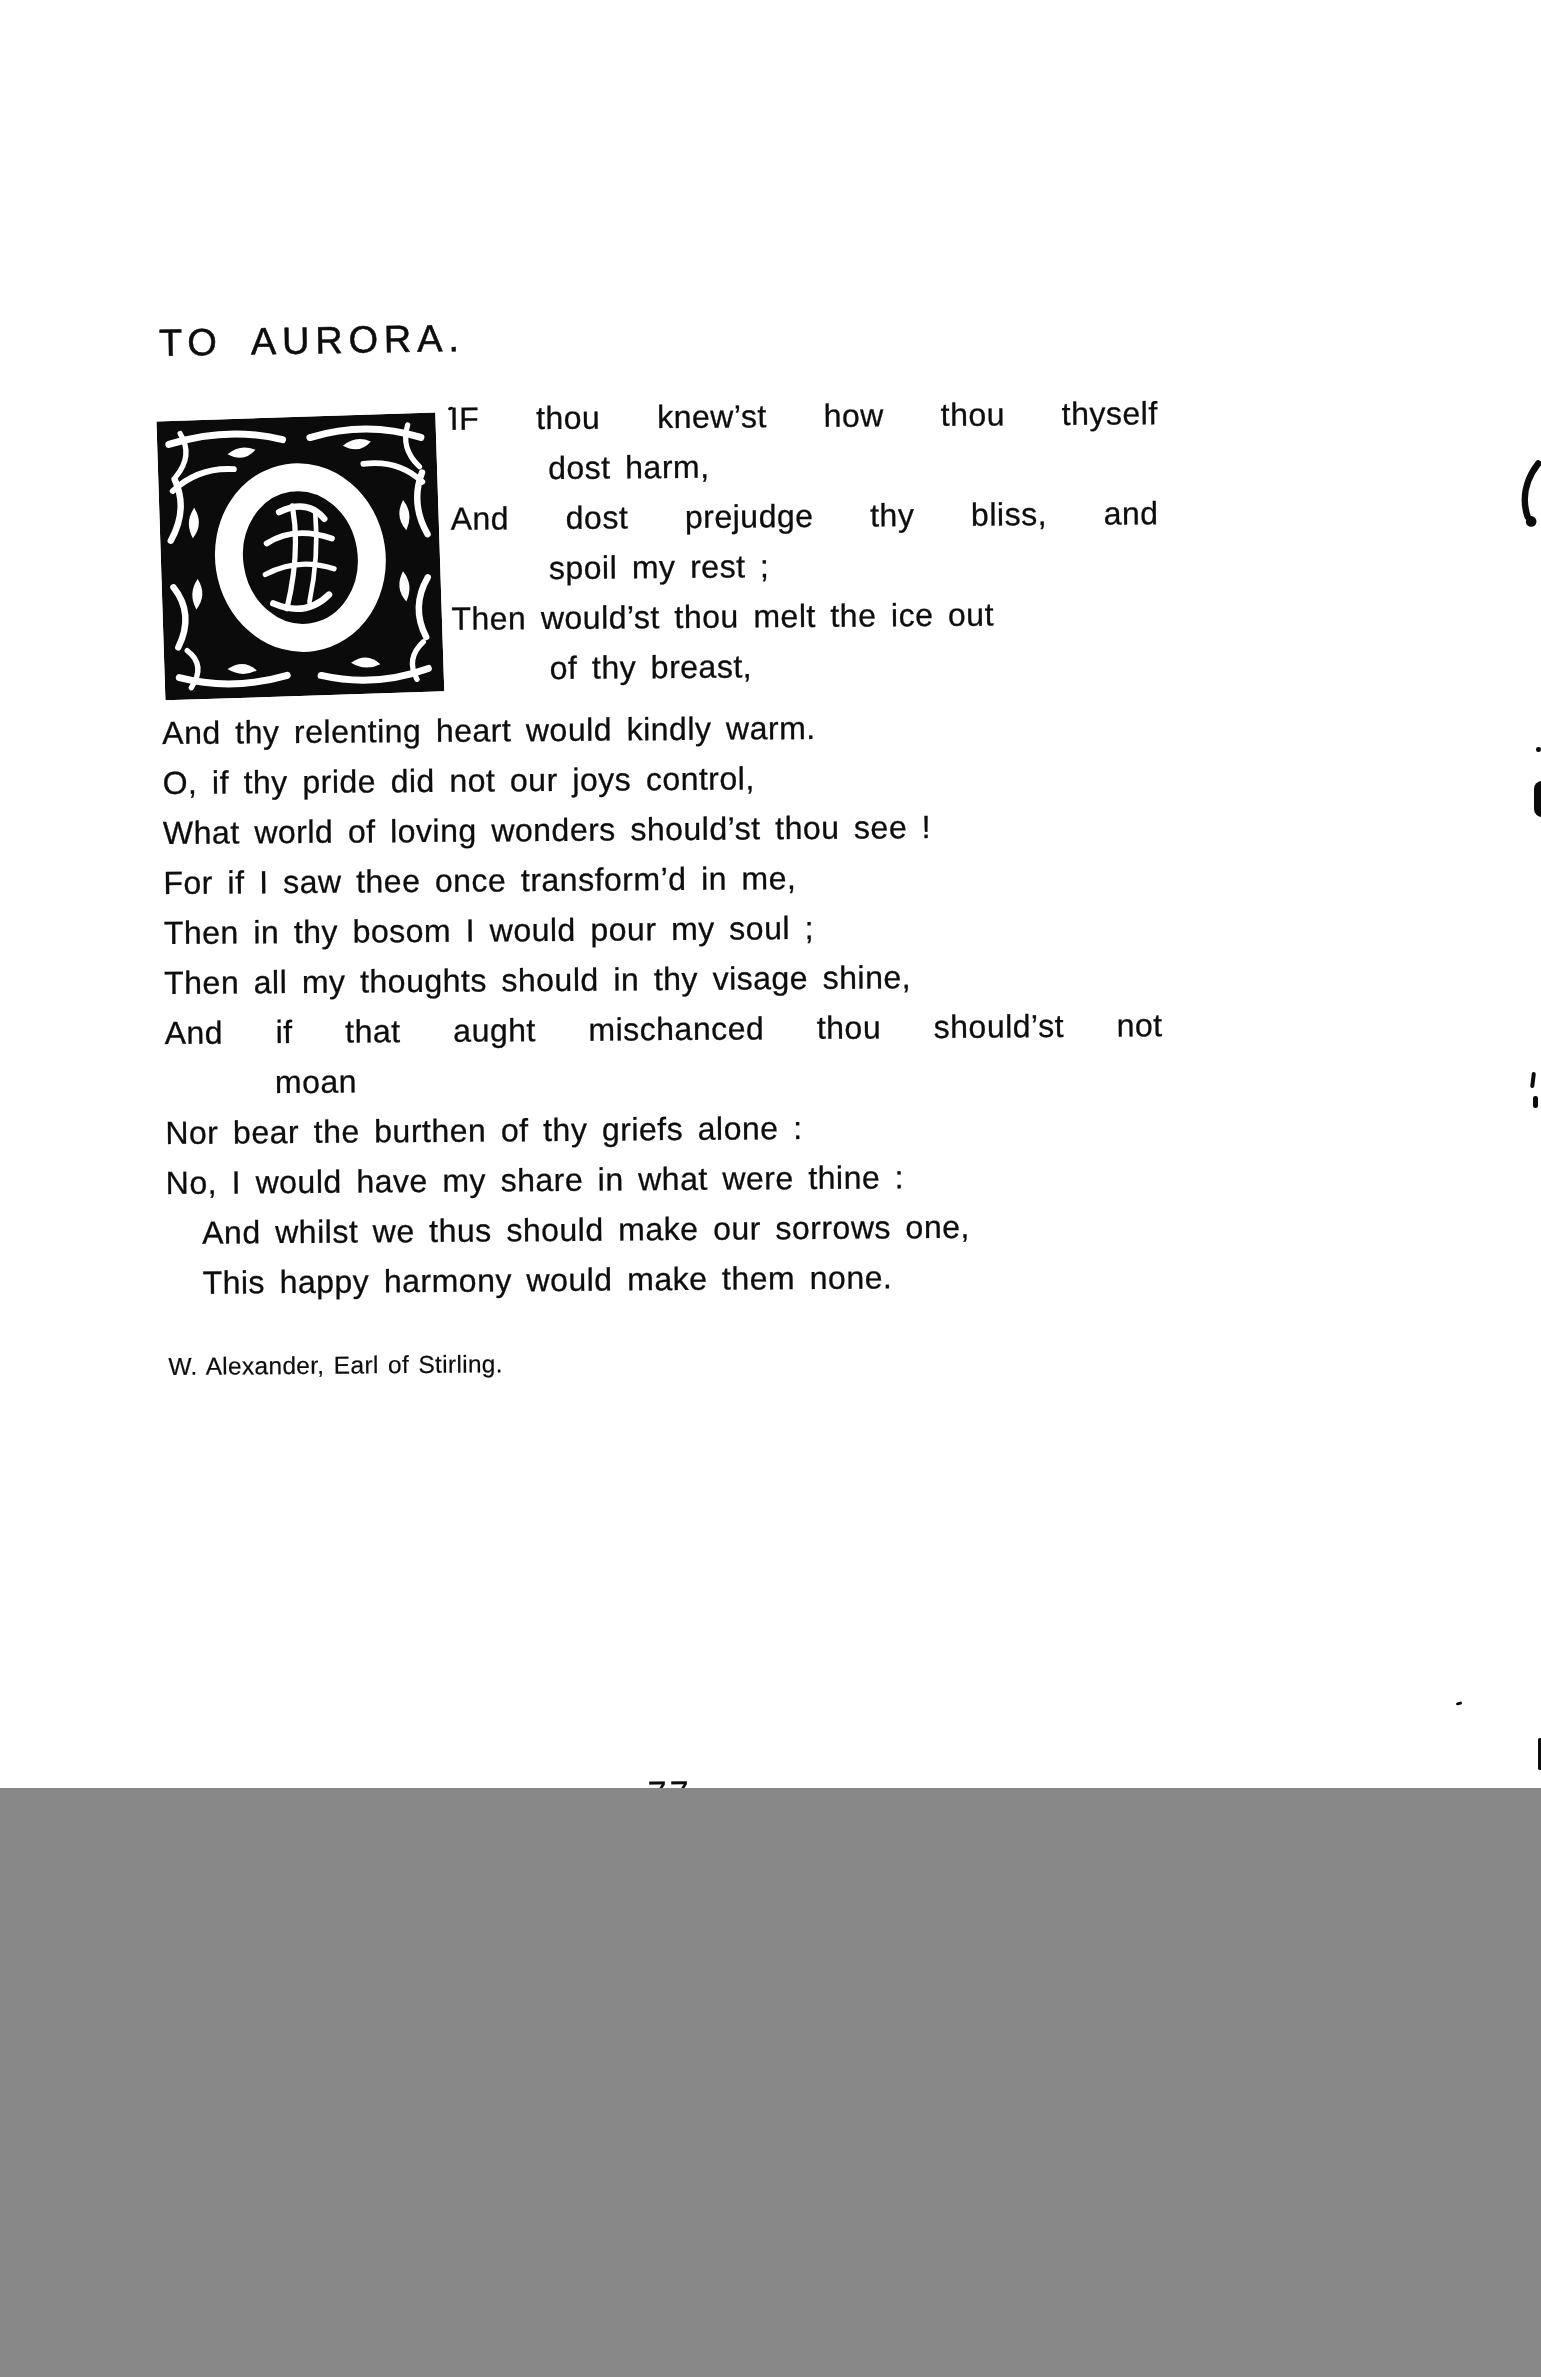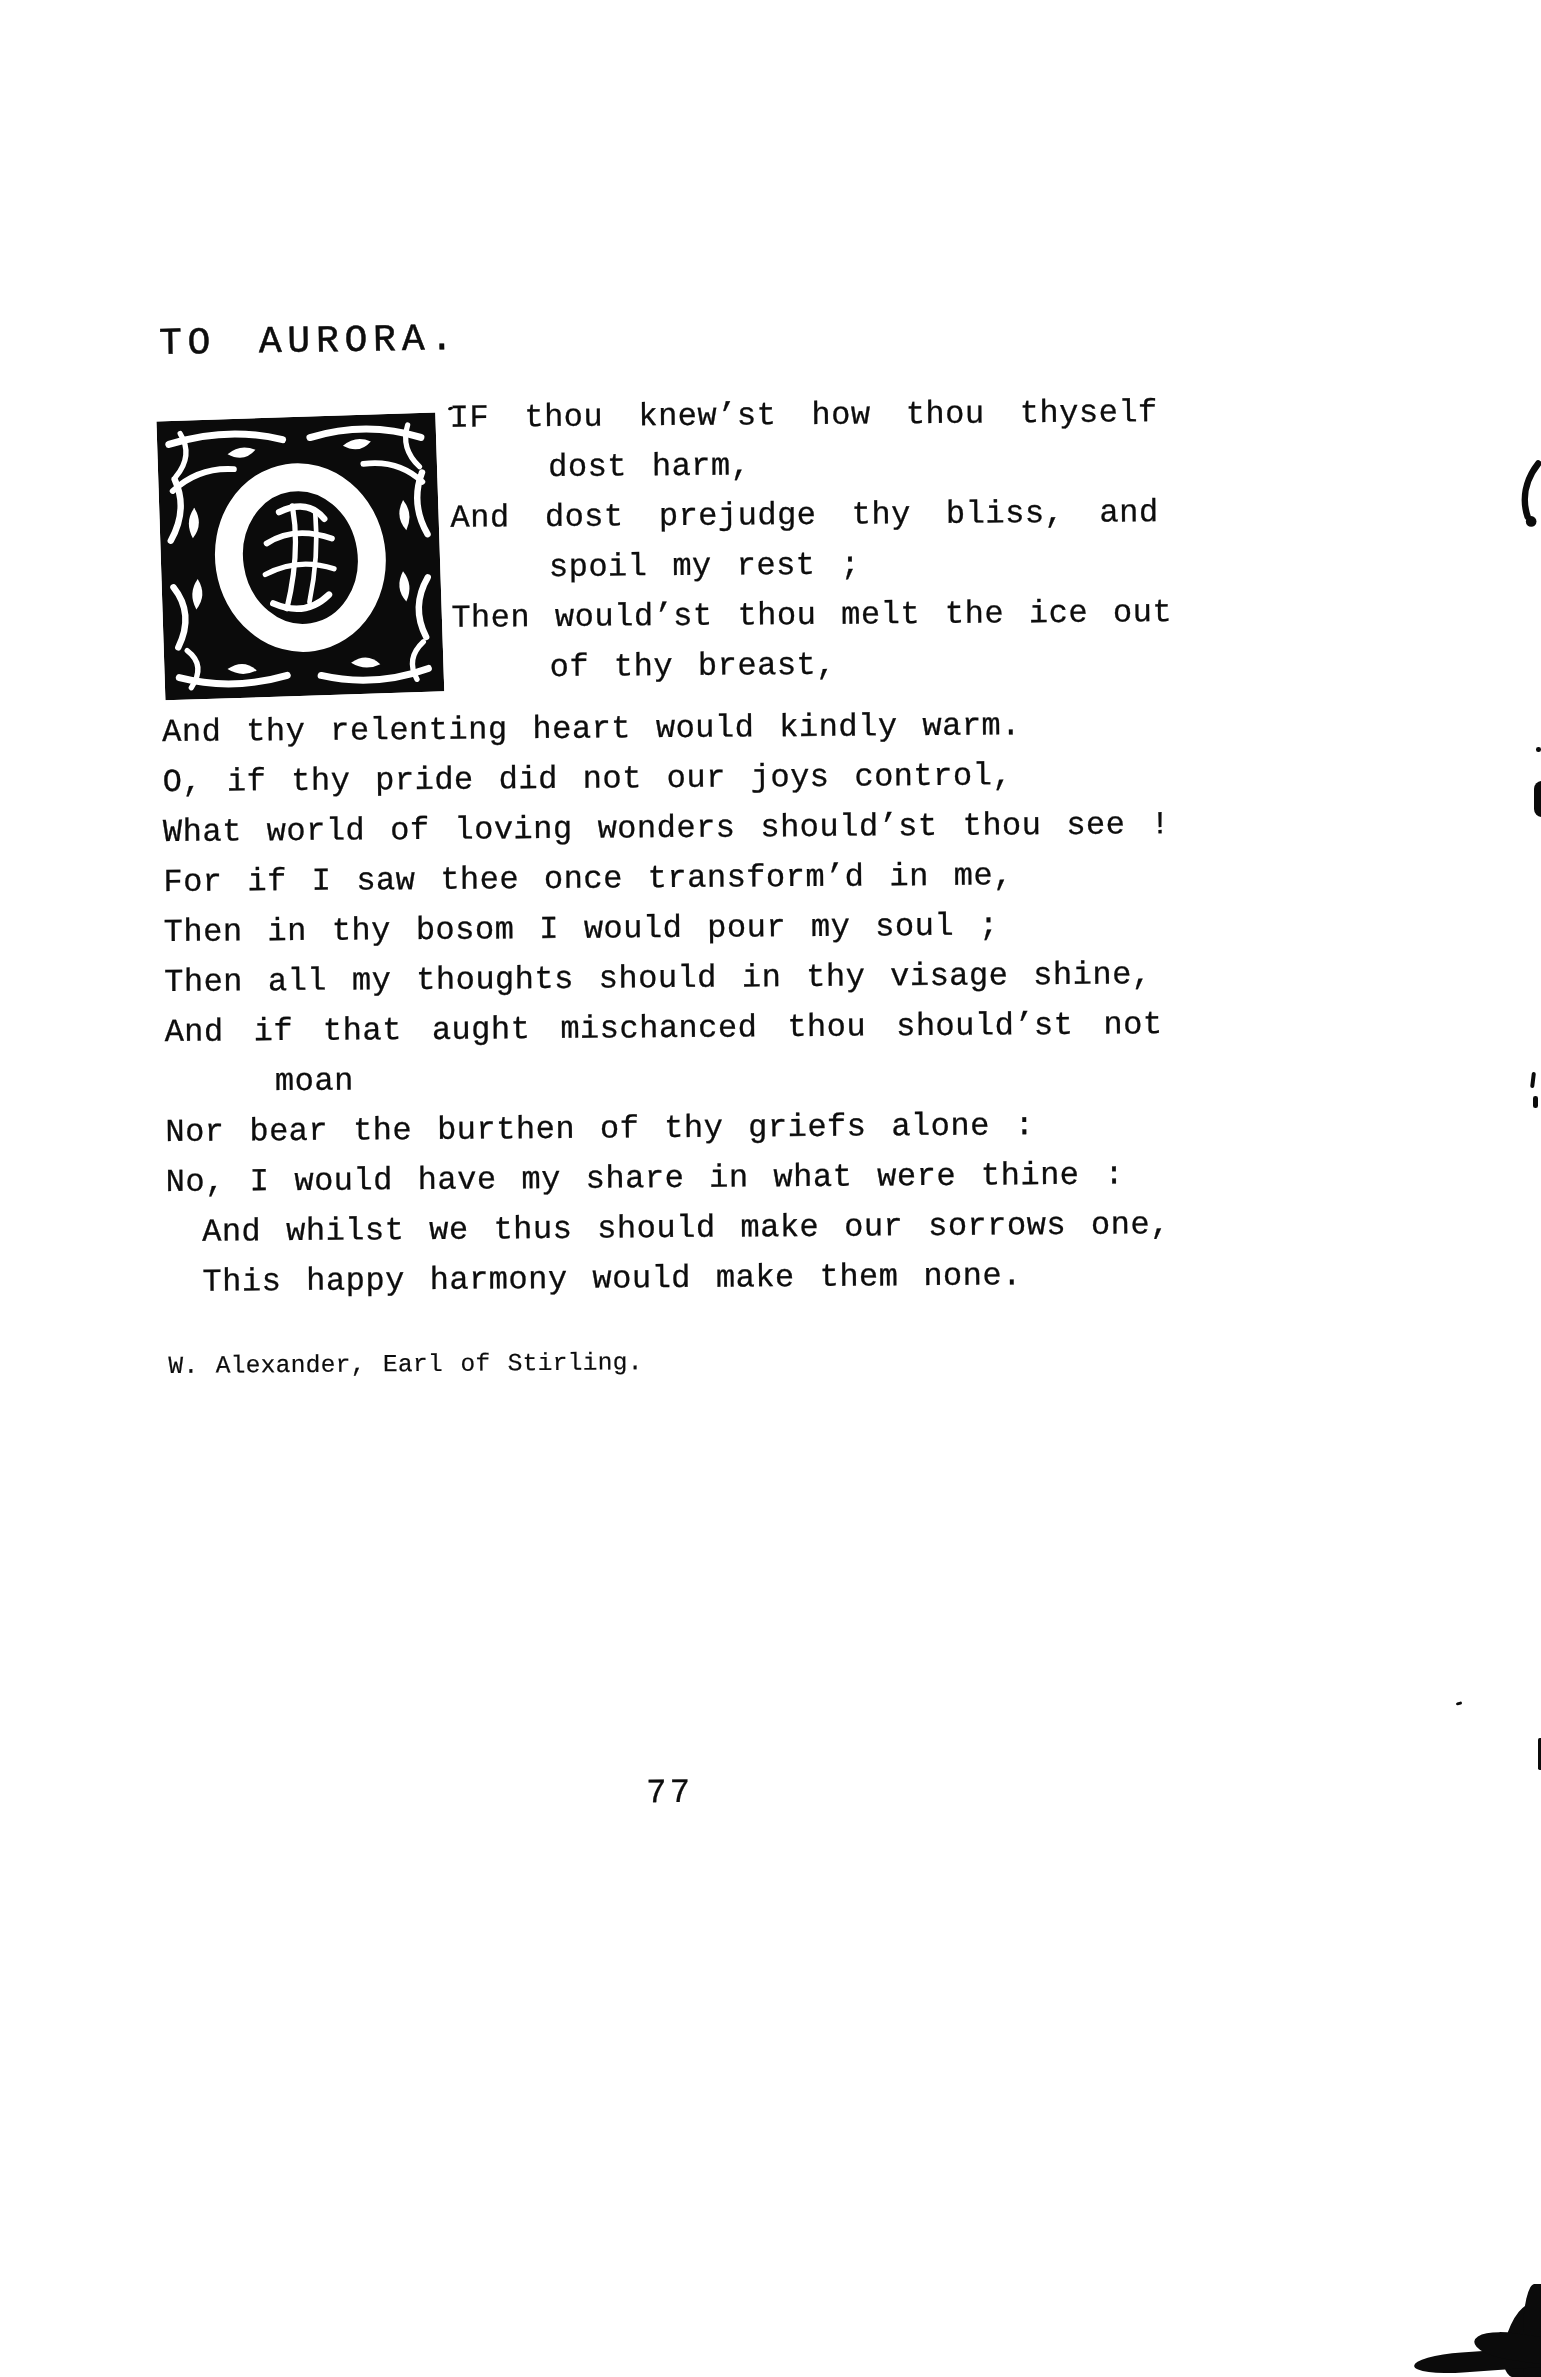--- a/index.html
+++ b/index.html
@@ -1,24 +1,24 @@
 <!DOCTYPE html>
 <html style="font-size:9.3px"><head>
 <meta charset="utf-8">
 <style>
   * { box-sizing: border-box; }
   html, body { margin: 0; padding: 0; background: #888; }
 
   .page {
     position: relative;
     width: 1542px;
-    height: 2377px;
+    height: 1788px;
     background: #ffffff;
     overflow: hidden;
-    font-family: Liberation Mono, monospace;
+    font-family: Liberation Sans, sans-serif;
     color: #0d0d0d;
   }
 
   .content {
     position: absolute;
     left: 159px;
     top: 322px;
     width: 998px;
     transform: rotate(-0.45deg);
     transform-origin: 0 0;

